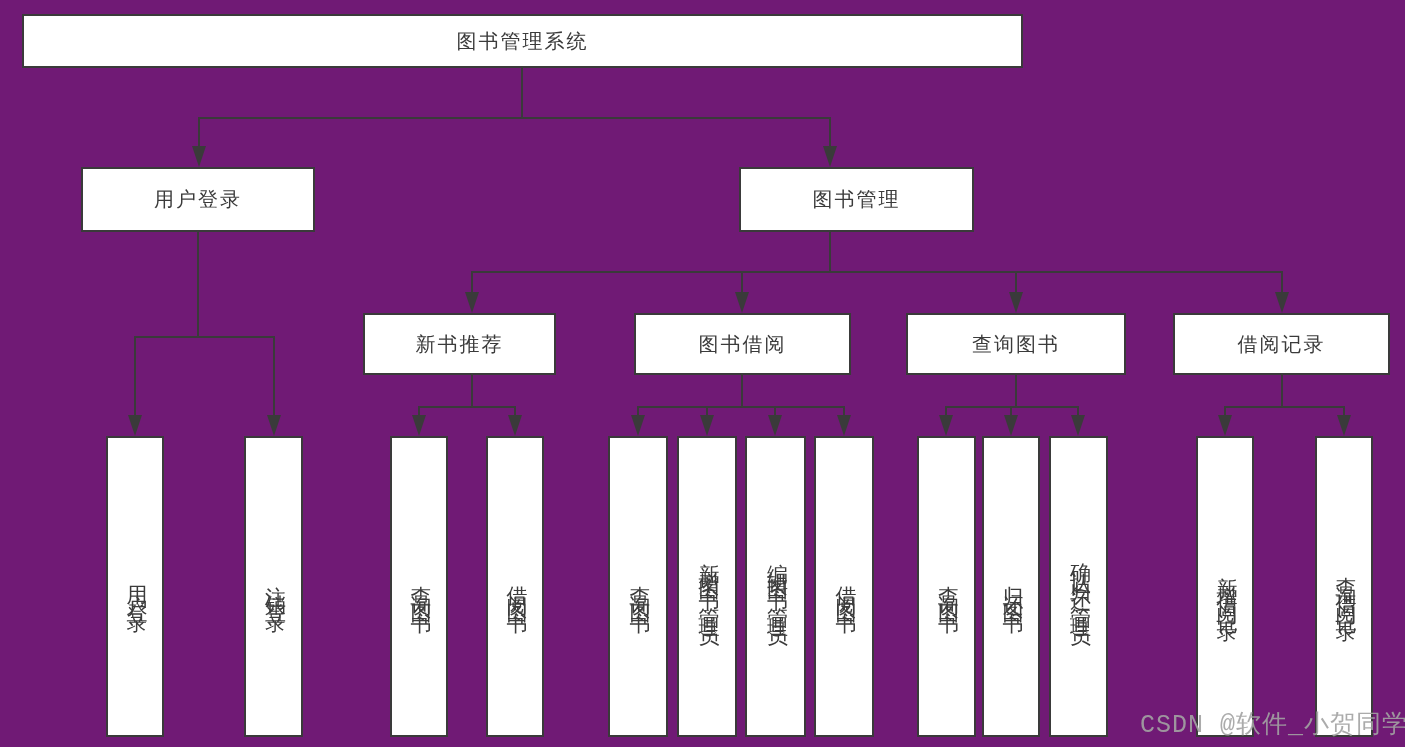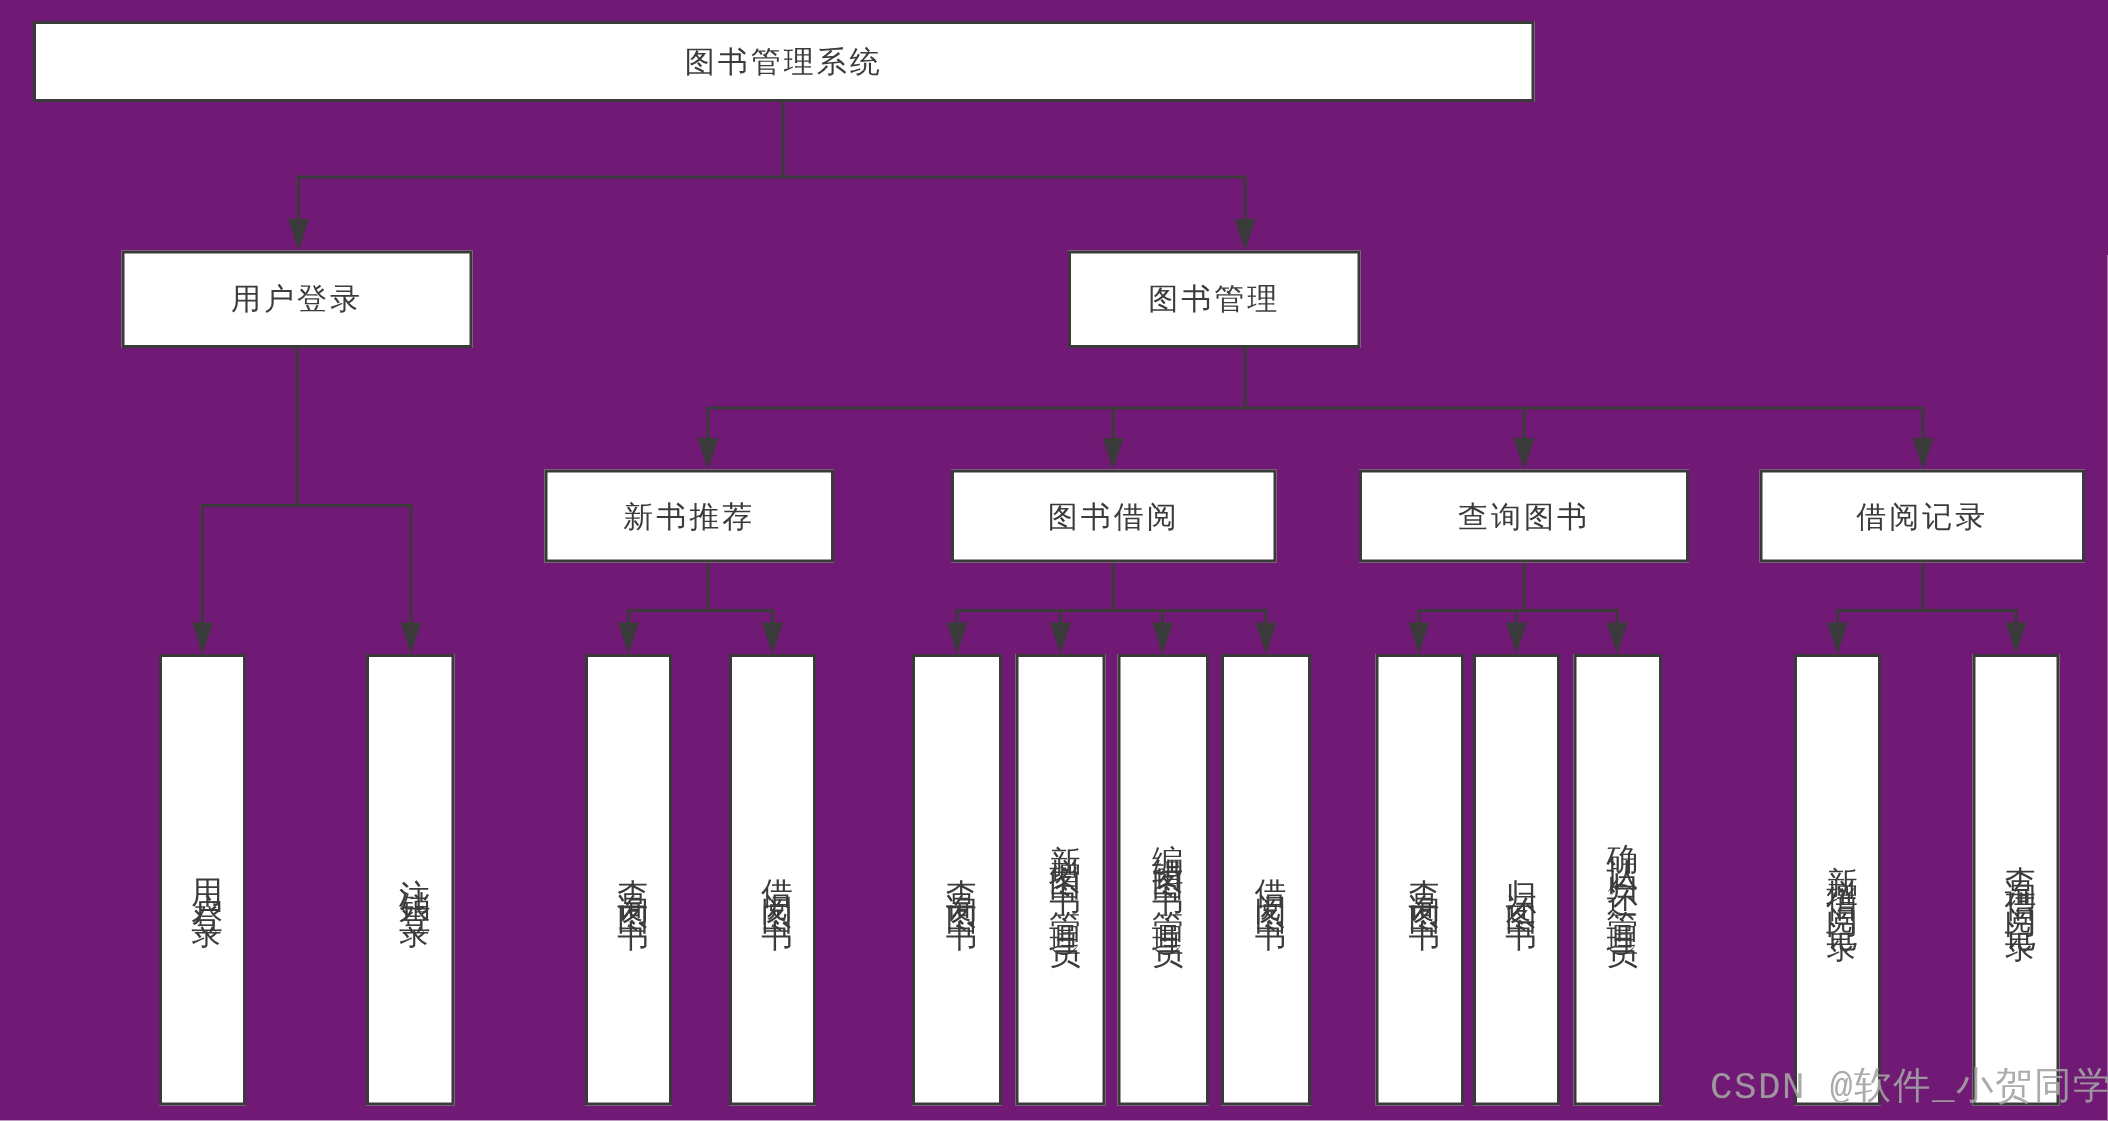--- a/index.html
+++ b/index.html
@@ -61,21 +61,21 @@
     </g>
   </svg>
 
   <div class="node hbox" style="left:22px;top:14px;width:1001px;height:54px;">
     <span>图书管理系统</span>
   </div>
 
   <div class="node hbox" style="left:81px;top:167px;width:234px;height:65px;">
     <span>用户登录</span>
   </div>
-  <div class="node hbox" style="left:712px;top:167px;width:195px;height:65px;">
+  <div class="node hbox" style="left:739px;top:167px;width:235px;height:65px;">
     <span>图书管理</span>
   </div>
 
   <div class="node hbox" style="left:363px;top:313px;width:193px;height:62px;">
     <span>新书推荐</span>
   </div>
   <div class="node hbox" style="left:634px;top:313px;width:217px;height:62px;">
     <span>图书借阅</span>
   </div>
   <div class="node hbox" style="left:906px;top:313px;width:220px;height:62px;">

